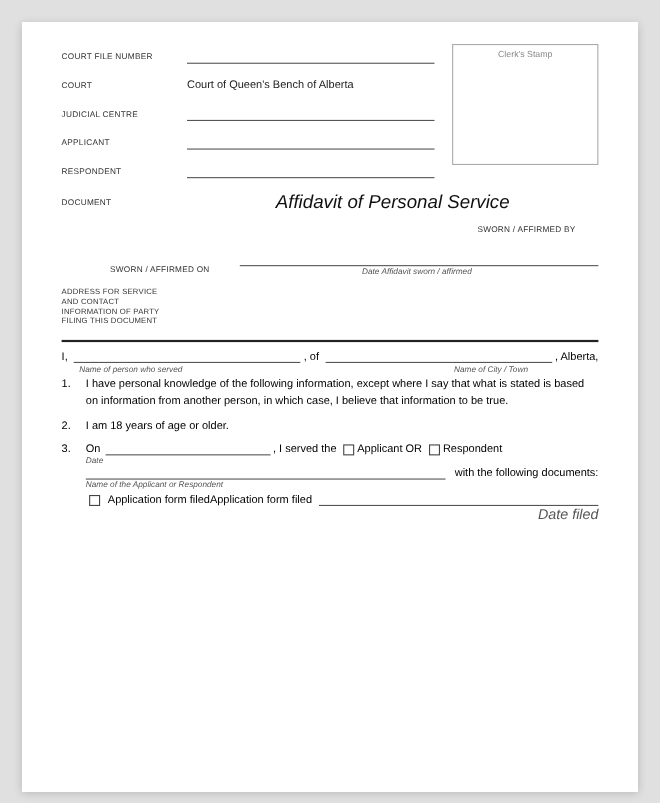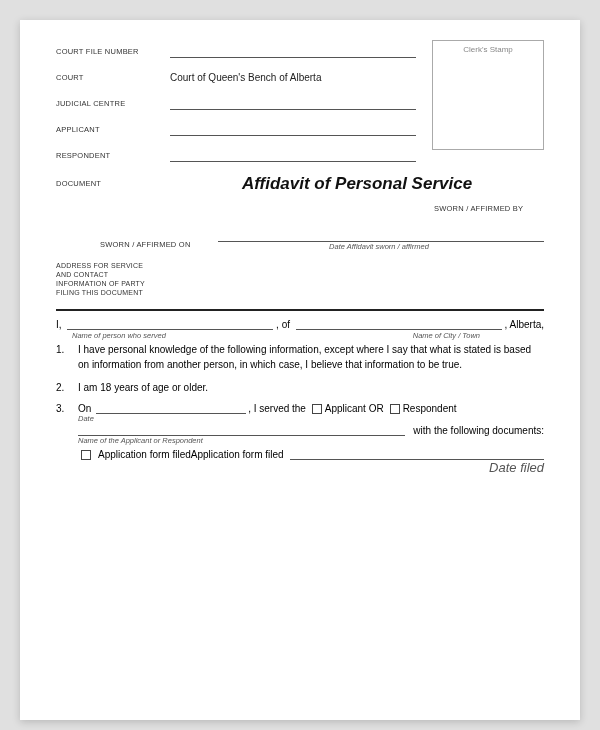--- a/index.html
+++ b/index.html
@@ -24,21 +24,21 @@
       display: flex;
       justify-content: space-between;
       align-items: flex-start;
       margin-bottom: 4px;
     }
     .form-fields {
       flex: 1;
       margin-right: 16px;
     }
     .clerk-stamp {
-      width: 112px;
+      width: 133px;
       min-height: 110px;
       border: 1px solid #aaa;
       position: relative;
       flex-shrink: 0;
     }
     .clerk-stamp-label {
       font-size: 8px;
       color: #888;
       text-align: center;
       padding: 4px 0 0 0;
@@ -76,21 +76,21 @@
       margin-left: 4px;
     }
     .document-row {
       display: flex;
       align-items: center;
       margin-bottom: 10px;
       margin-top: 2px;
     }
     .document-title {
       font-size: 17px;
-      font-weight: bold;
+      font-weight: normal;
       font-style: italic;
       color: #111;
       flex: 1;
       margin-left: 4px;
       text-align: center;
     }
     .phone-parens {
       font-size: 10px;
       color: #333;
     }

